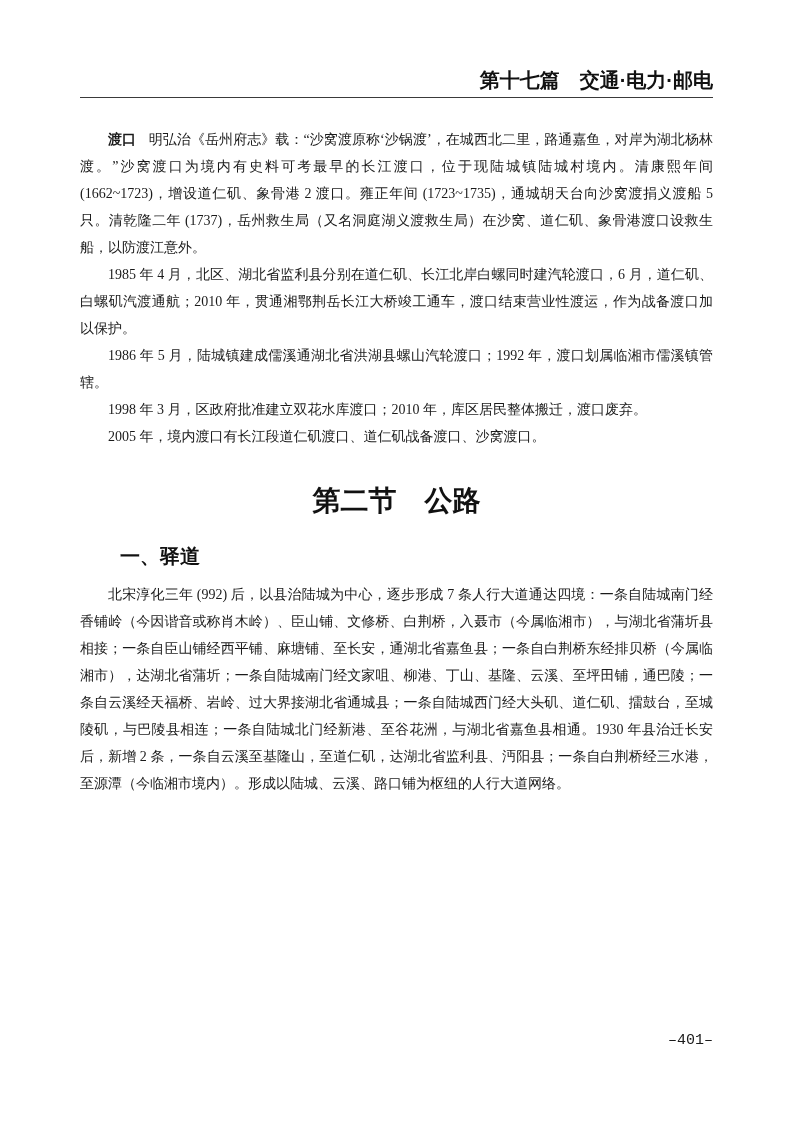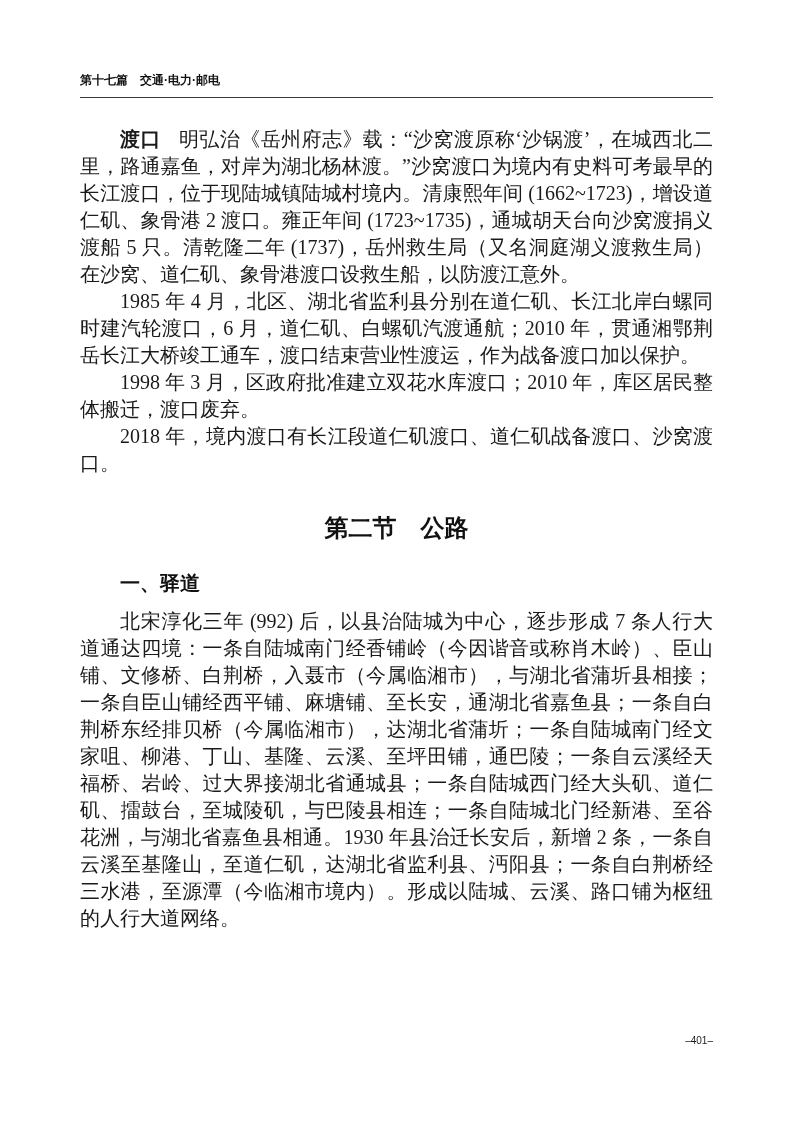--- a/index.html
+++ b/index.html
@@ -13,93 +13,94 @@
     height: 1122px;
     background: #ffffff;
     box-sizing: border-box;
     padding: 0 80px;
     overflow: hidden;
     font-family: "Liberation Serif", "DejaVu Serif", serif;
     color: #1a1a1a;
   }
   .page-header {
     padding-top: 70px;
-    text-align: left;
+    text-align: right;
     font-family: "Liberation Sans", "DejaVu Sans", sans-serif;
     font-weight: bold;
-    font-size: 12px;
+    font-size: 20px;
     line-height: 20px;
     color: #111111;
   }
   .header-rule {
     margin-top: 7px;
     height: 0;
     border: none;
     border-top: 1.5px solid #3a3a3a;
   }
   .body-text {
     padding-top: 20px;
   }
   .para {
     margin: 0;
-    font-size: 20px;
+    font-size: 14px;
     line-height: 27px;
     text-align: justify;
     text-indent: 2em;
     color: #1a1a1a;
   }
   .entry-lead {
     font-weight: bold;
     margin-right: 0.9em;
   }
   .section-title {
     margin: 36px 0 30px 0;
     text-align: center;
     font-family: "Liberation Sans", "DejaVu Sans", sans-serif;
     font-weight: bold;
-    font-size: 24px;
+    font-size: 28px;
     line-height: 30px;
     color: #111111;
   }
   .subsection-heading {
     margin: 26px 0 15px 0;
     padding-left: 2em;
     font-family: "Liberation Sans", "DejaVu Sans", sans-serif;
     font-weight: bold;
     font-size: 20px;
     line-height: 20px;
     color: #111111;
   }
   .page-number {
     position: absolute;
     right: 80px;
     top: 1032px;
-    font-size: 10px;
+    font-size: 15px;
     line-height: 18px;
     color: #1a1a1a;
-    font-family: Liberation Sans, sans-serif;
+    font-family: Liberation Mono, monospace;
   }
 </style>
 </head>
 <body>
 
 <div class="page">
 
   <div class="page-header">
     <span>第十七篇　交通·电力·邮电</span>
   </div>
   <hr class="header-rule">
 
   <div class="body-text">
 
     <p class="para"><span class="entry-lead">渡口</span><span>明弘治《岳州府志》载：“沙窝渡原称‘沙锅渡’，在城西北二里，路通嘉鱼，对岸为湖北杨林渡。”沙窝渡口为境内有史料可考最早的长江渡口，位于现陆城镇陆城村境内。清康熙年间 (1662~1723)，增设道仁矶、象骨港 2 渡口。雍正年间 (1723~1735)，通城胡天台向沙窝渡捐义渡船 5 只。清乾隆二年 (1737)，岳州救生局（又名洞庭湖义渡救生局）在沙窝、道仁矶、象骨港渡口设救生船，以防渡江意外。</span></p>
 
     <p class="para">1985 年 4 月，北区、湖北省监利县分别在道仁矶、长江北岸白螺同时建汽轮渡口，6 月，道仁矶、白螺矶汽渡通航；2010 年，贯通湘鄂荆岳长江大桥竣工通车，渡口结束营业性渡运，作为战备渡口加以保护。</p>
+    <p class="para">1986 年 5 月，陆城镇建成儒溪通湖北省洪湖县螺山汽轮渡口；1992 年，渡口划属临湘市儒溪镇管辖。</p>
     <p class="para">1998 年 3 月，区政府批准建立双花水库渡口；2010 年，库区居民整体搬迁，渡口废弃。</p>
-    <p class="para">2018 年，境内渡口有长江段道仁矶渡口、道仁矶战备渡口、沙窝渡口。</p>
+    <p class="para">2005 年，境内渡口有长江段道仁矶渡口、道仁矶战备渡口、沙窝渡口。</p>
 
     <h1 class="section-title">第二节　公路</h1>
 
     <h2 class="subsection-heading">一、驿道</h2>
 
     <p class="para">北宋淳化三年 (992) 后，以县治陆城为中心，逐步形成 7 条人行大道通达四境：一条自陆城南门经香铺岭（今因谐音或称肖木岭）、臣山铺、文修桥、白荆桥，入聂市（今属临湘市），与湖北省蒲圻县相接；一条自臣山铺经西平铺、麻塘铺、至长安，通湖北省嘉鱼县；一条自白荆桥东经排贝桥（今属临湘市），达湖北省蒲圻；一条自陆城南门经文家咀、柳港、丁山、基隆、云溪、至坪田铺，通巴陵；一条自云溪经天福桥、岩岭、过大界接湖北省通城县；一条自陆城西门经大头矶、道仁矶、擂鼓台，至城陵矶，与巴陵县相连；一条自陆城北门经新港、至谷花洲，与湖北省嘉鱼县相通。1930 年县治迁长安后，新增 2 条，一条自云溪至基隆山，至道仁矶，达湖北省监利县、沔阳县；一条自白荆桥经三水港，至源潭（今临湘市境内）。形成以陆城、云溪、路口铺为枢纽的人行大道网络。</p>
 
   </div>
 
   <div class="page-number">–401–</div>

